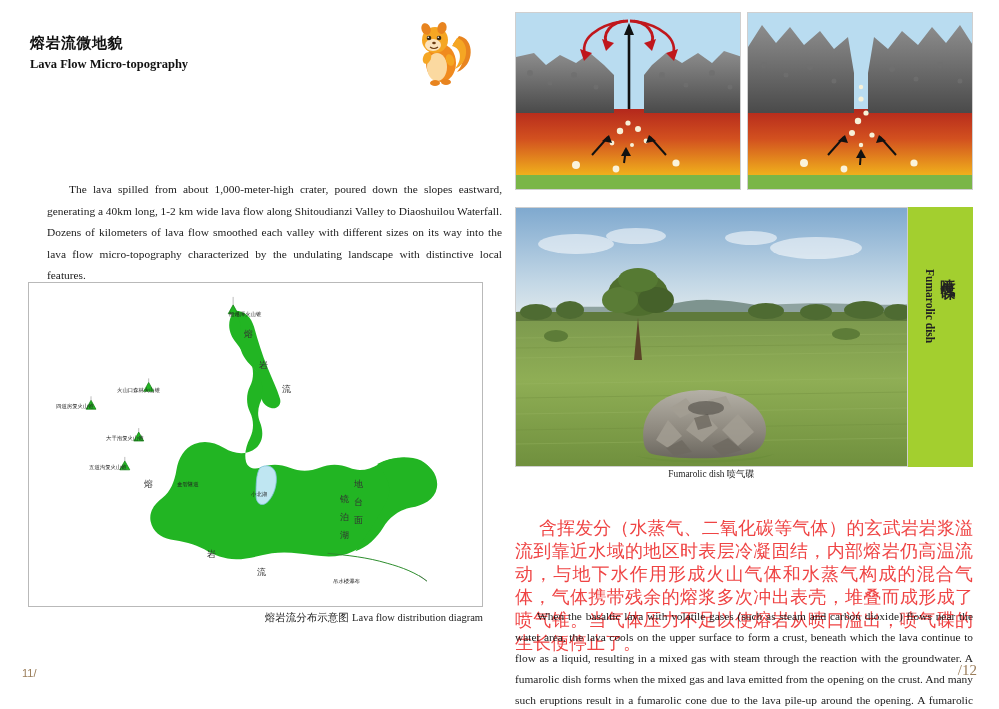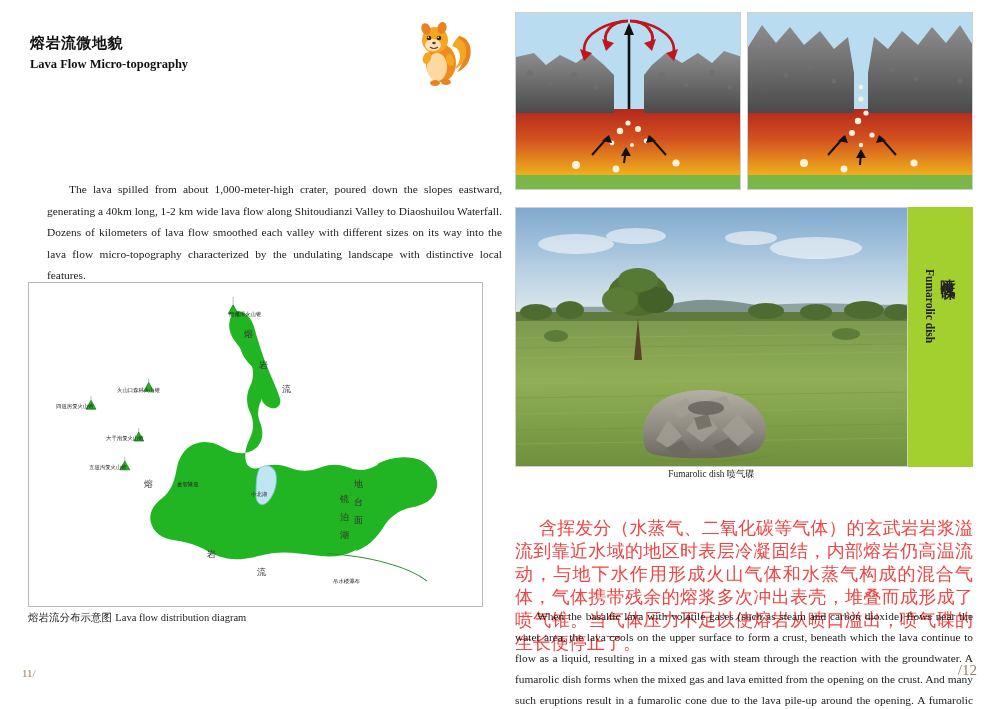--- a/index.html
+++ b/index.html
@@ -40,28 +40,28 @@
     font-size: 11.4px; line-height: 21.5px; color: #1a1a1a;
     text-align: justify; text-indent: 22px; margin-left: 17px;
   }
 
   .map-frame {
     position: absolute; left: 28px; top: 282px; width: 455px; height: 325px;
     border: 1px solid #b9b9b9; background: #fff;
   }
   .map-caption {
     position: absolute; left: 28px; top: 611px; width: 455px;
-    text-align: left; font-size: 10.5px; color: #222;
+    text-align: right; font-size: 10.5px; color: #222;
     font-family: "DejaVu Sans", sans-serif;
   }
   .map-caption .en { font-family: "Liberation Serif", serif; }
 
   .folio-left {
     position: absolute; left: 22px; bottom: 30px;
-    font-size: 11px; color: #9a7d5a; font-family: Liberation Serif, serif;
+    font-size: 11px; color: #9a7d5a; font-family: Liberation Sans, sans-serif;
   }
 
   
   .map-label {
     position: absolute; font-family: "DejaVu Sans", sans-serif;
     font-size: 5.4px; color: #222; white-space: nowrap;
   }
   .map-bigchar {
     position: absolute; font-family: "DejaVu Sans", sans-serif;
     font-size: 9px; color: #333;

